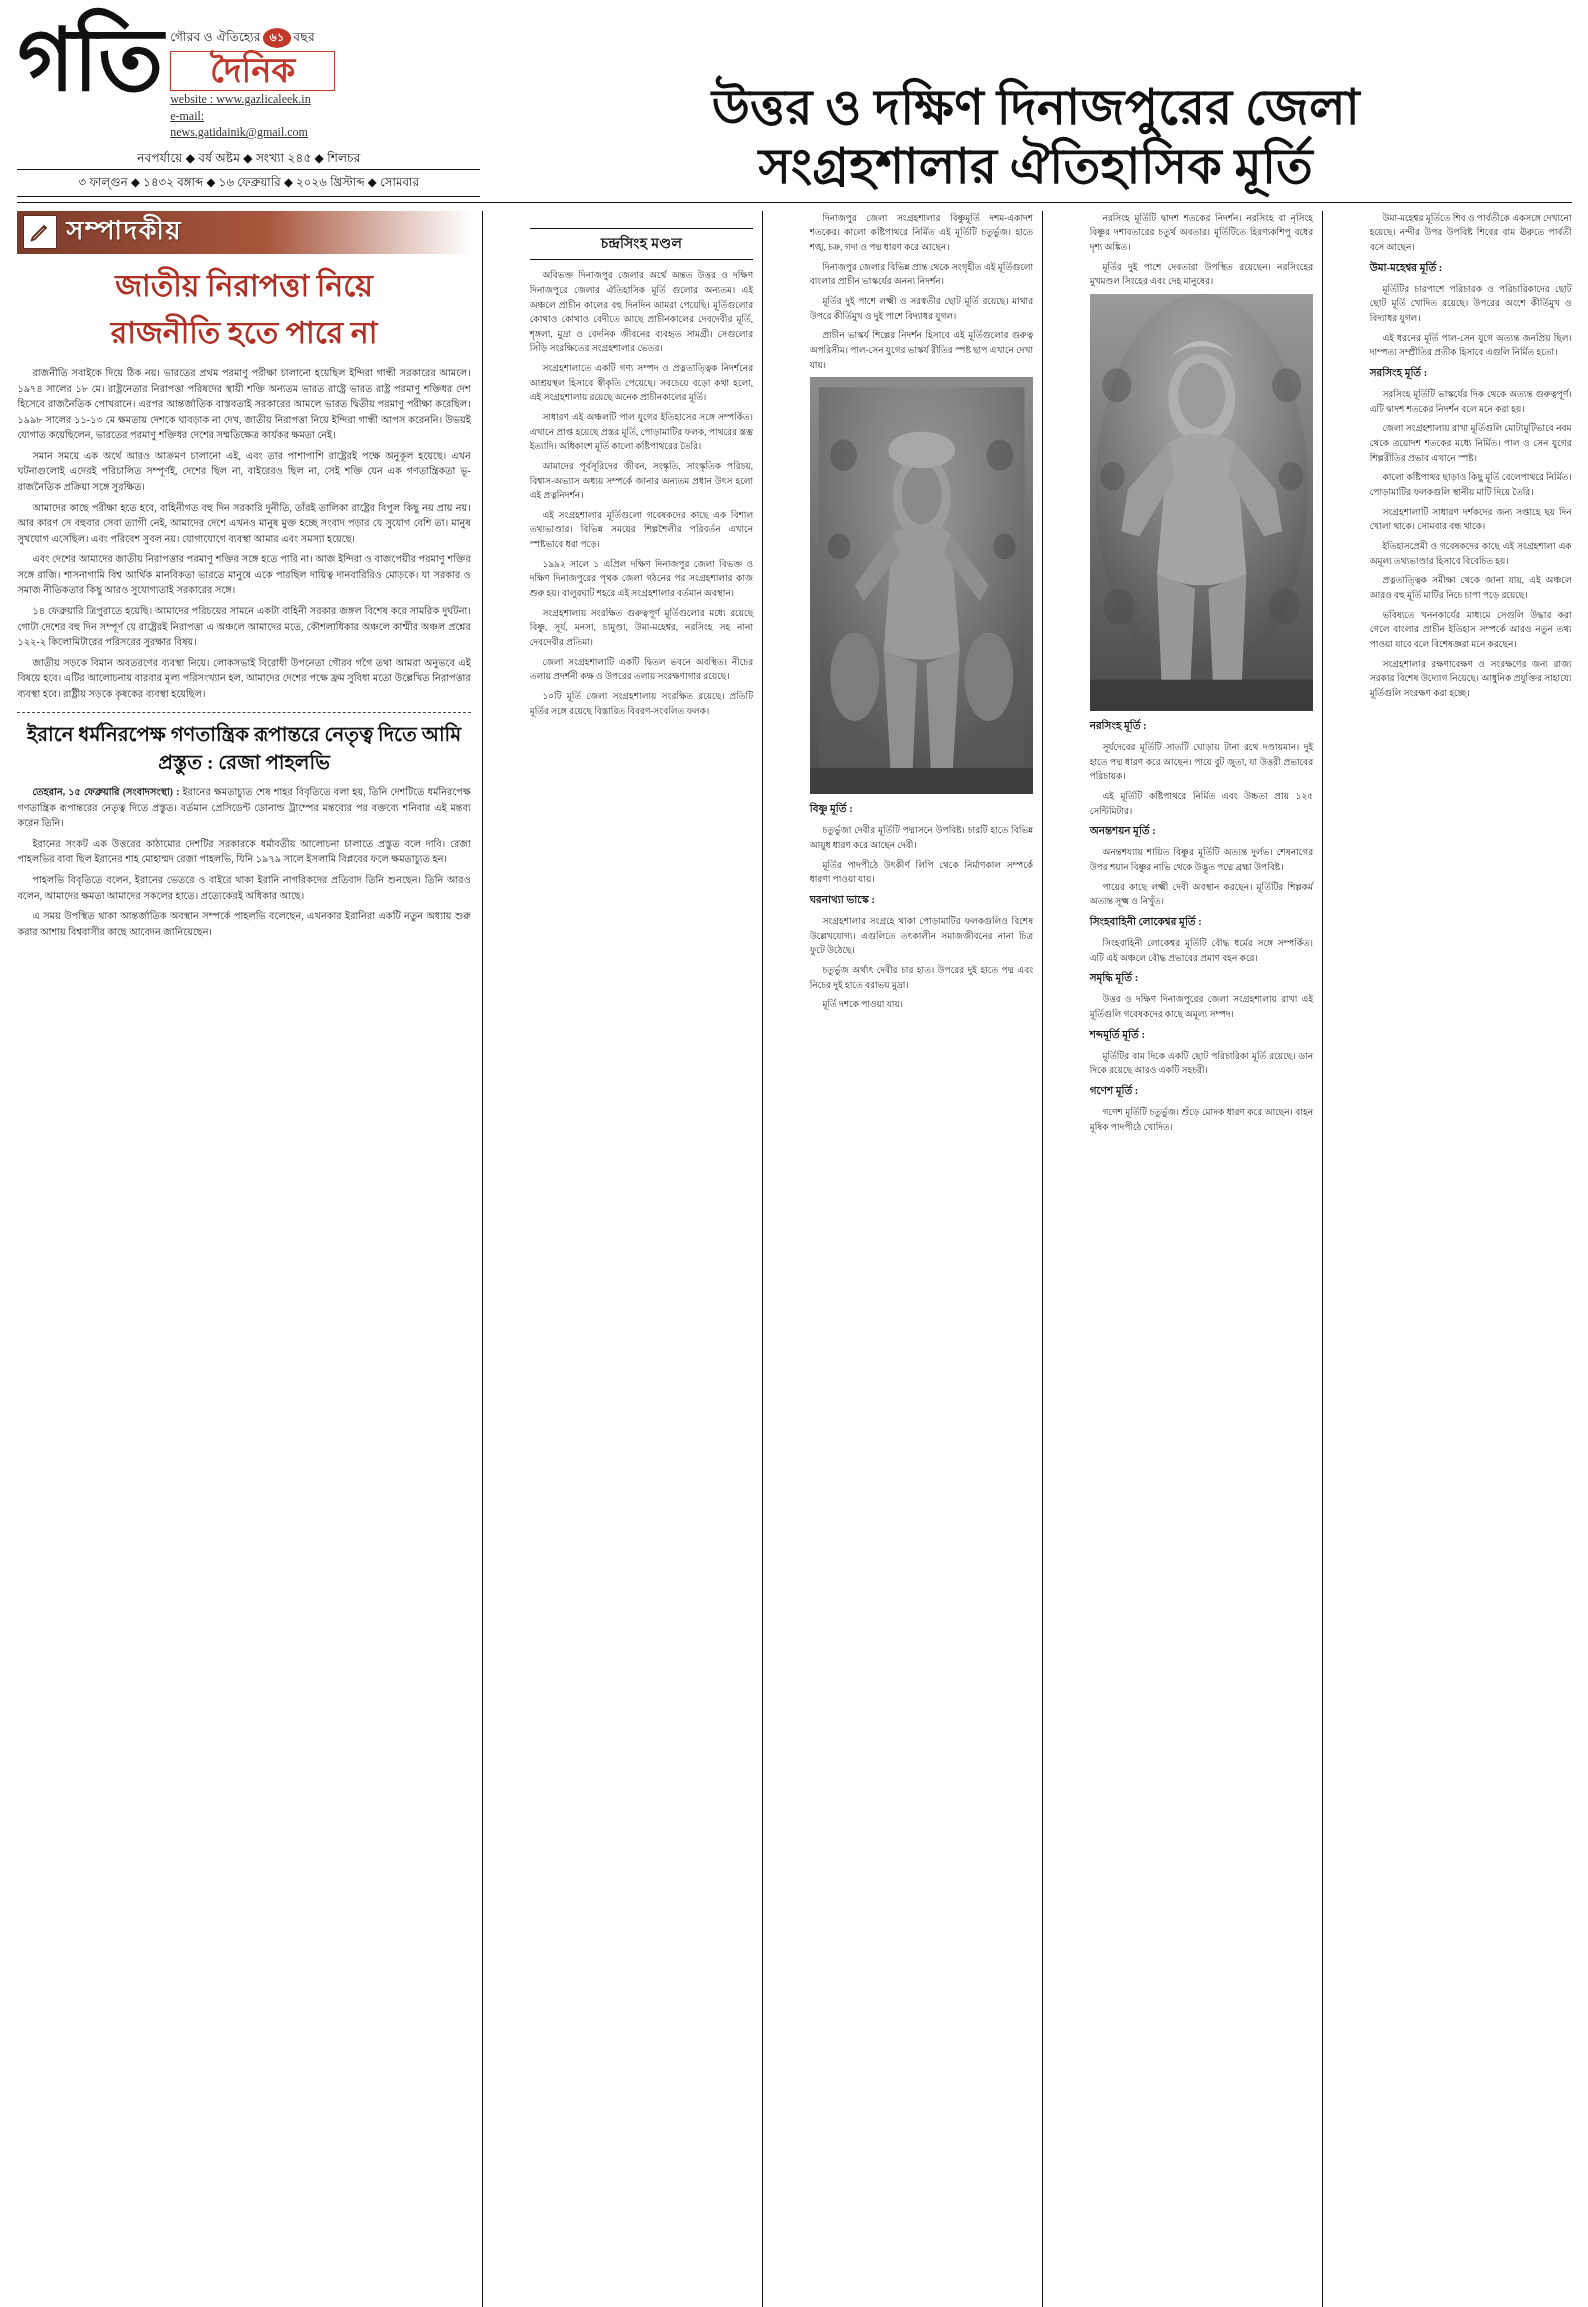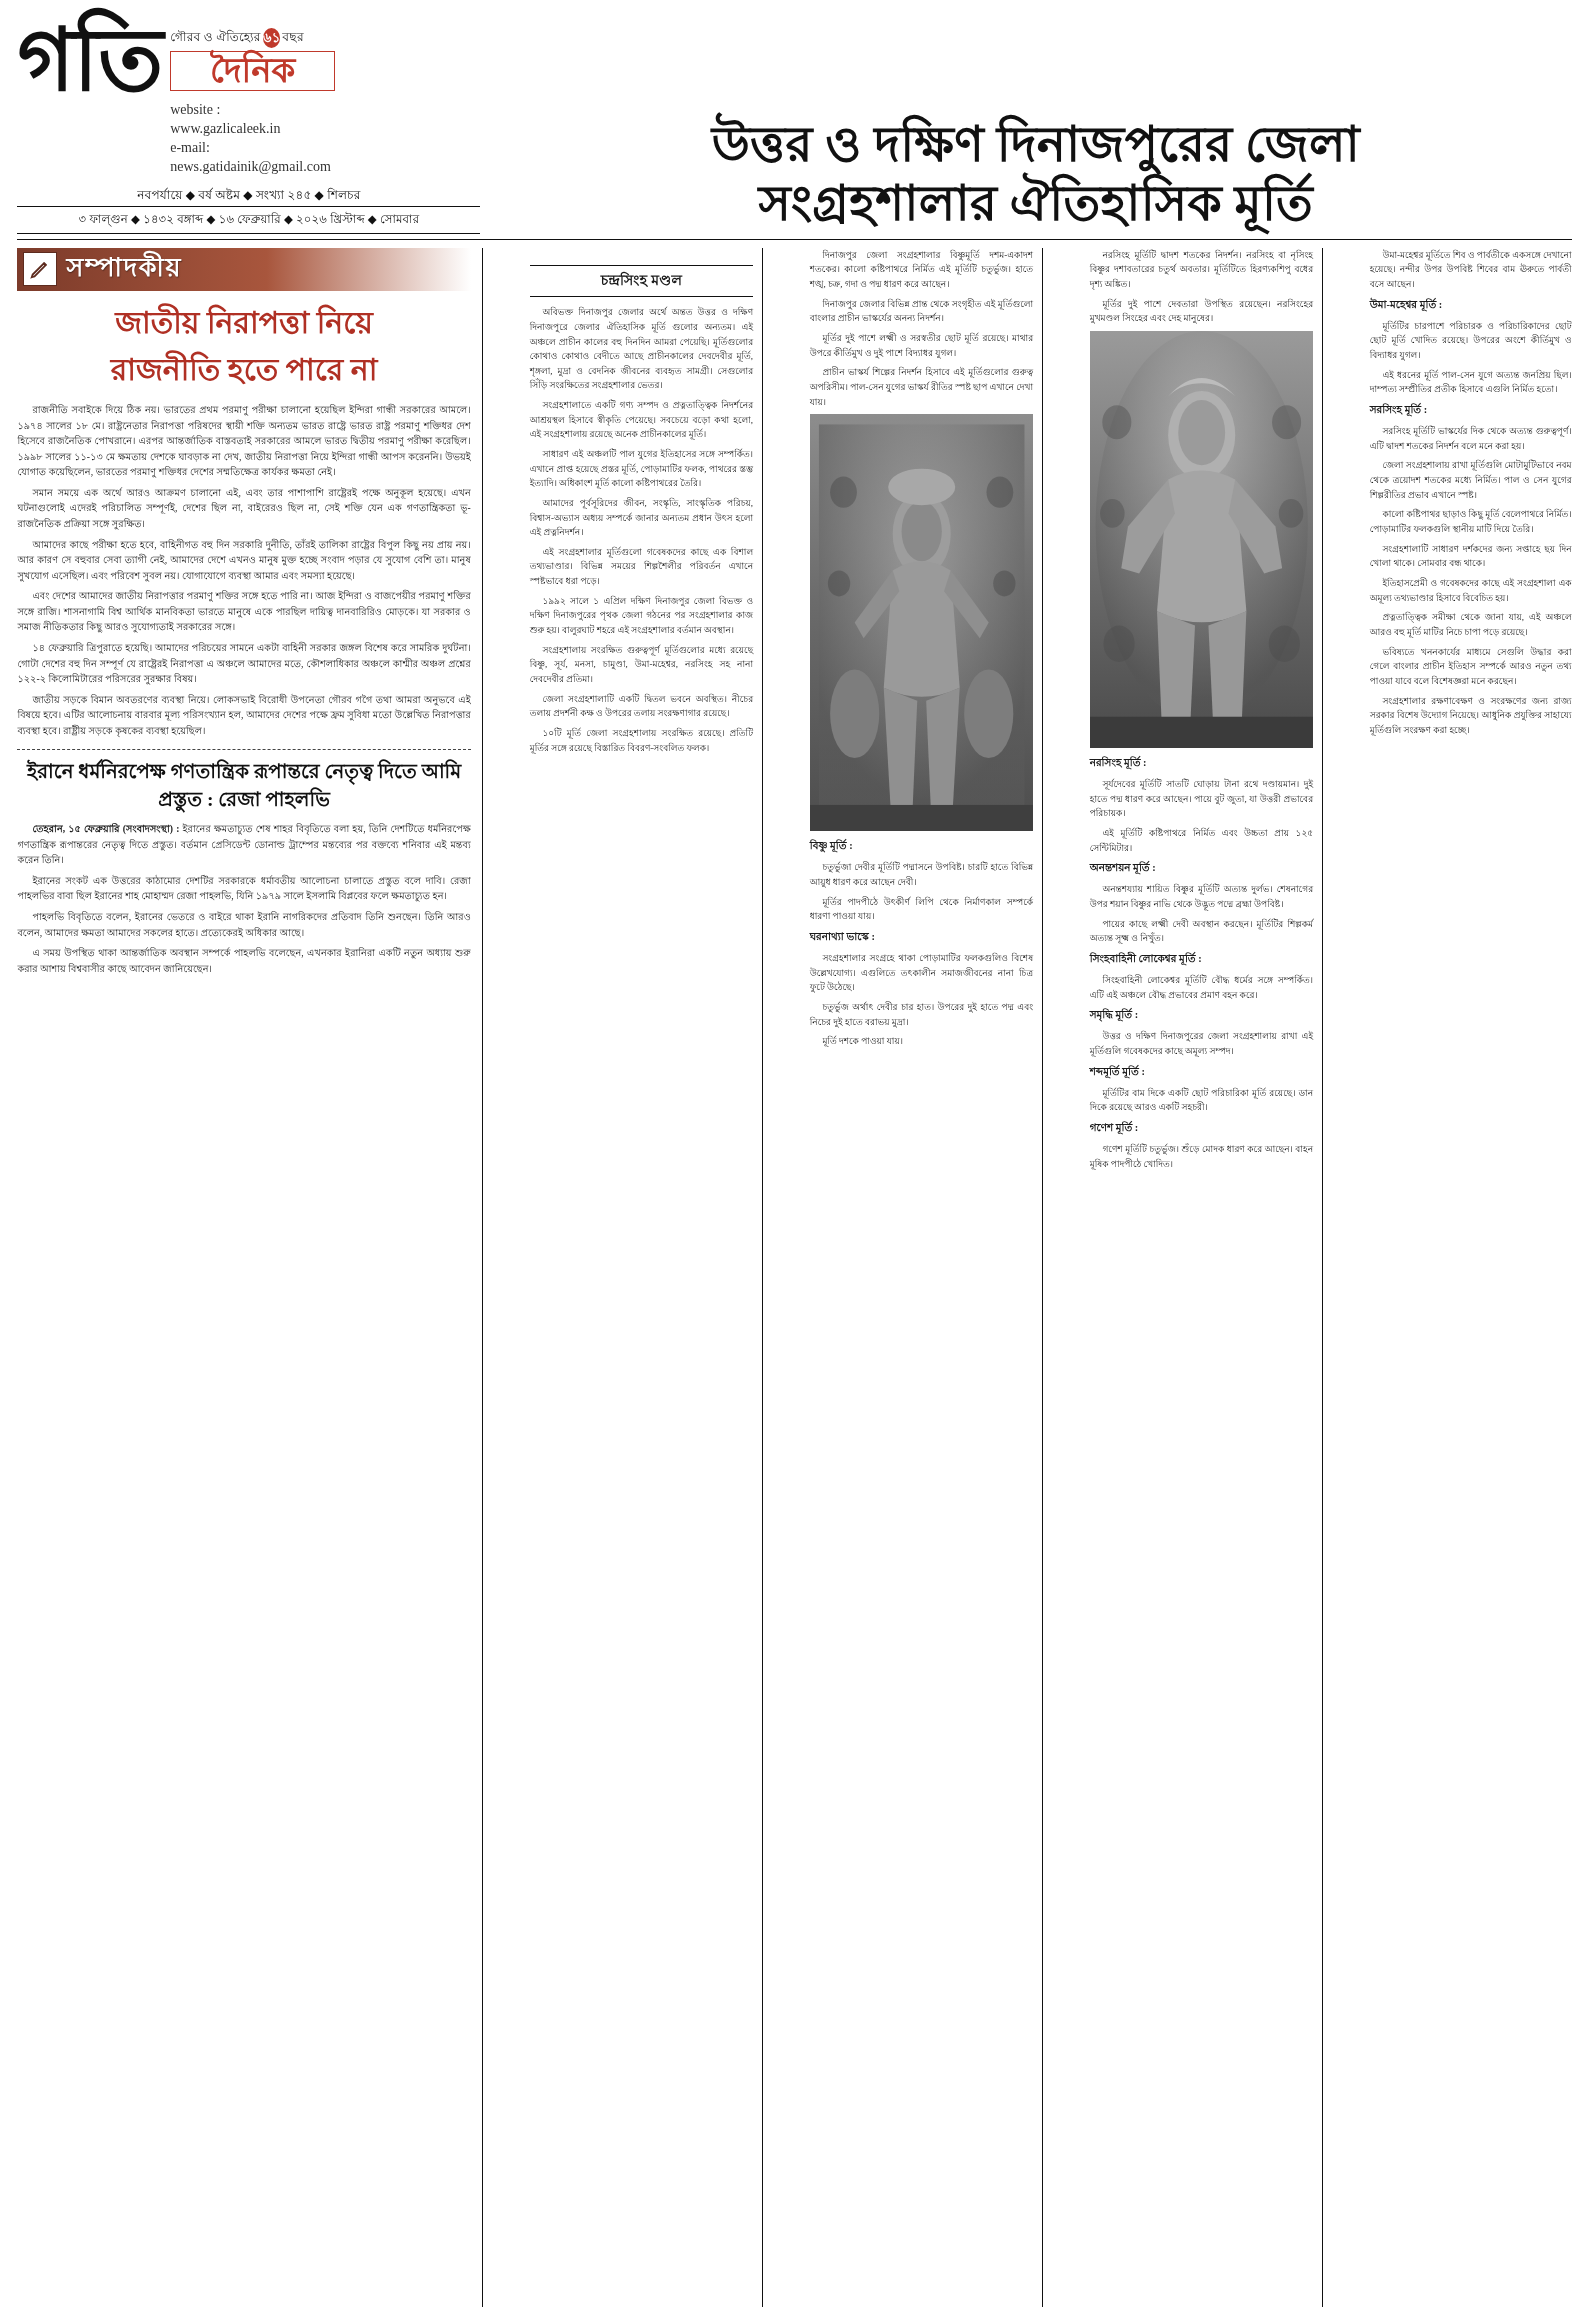--- a/index.html
+++ b/index.html
@@ -49,46 +49,47 @@
     font-size:12px;
     color:#222;
     white-space:nowrap;
     letter-spacing:0.3px;
   }
   .logo-side .tag1 .circle{
     display:inline-block;
     background:#c0392b;
     color:#fff;
     border-radius:50%;
-    width:17px;height:19.7px;
+    width:28px;height:19.7px;
     line-height:19.7px;
     text-align:center;
-    font-size:13px;
+    font-size:11px;
     font-weight:bold;
     margin:0 2.3px;
     vertical-align:middle;
   }
   .dainik{
     margin-top:3.5px;
     border:1.7px solid #c0392b;
     color:#c0392b;
     font-size:34px;
     font-weight:bold;
     text-align:center;
     line-height:1.05;
     padding:1.2px 5.8px;
     width:165px;
     box-sizing:border-box;
   }
   .siteinfo{
-    margin-top:10px;
-    font-size:14px;
+    margin-top:0;
+    font-size:12px;
     color:#333;
     line-height:1.35;
     width:162px;
+    text-decoration:underline;
   }
   .issue-line{
     margin-top:9.3px;
     font-size:12px;
     text-align:center;
     color:#111;
     letter-spacing:0.2px;
   }
   .date-line{
     font-size:11.6px;

